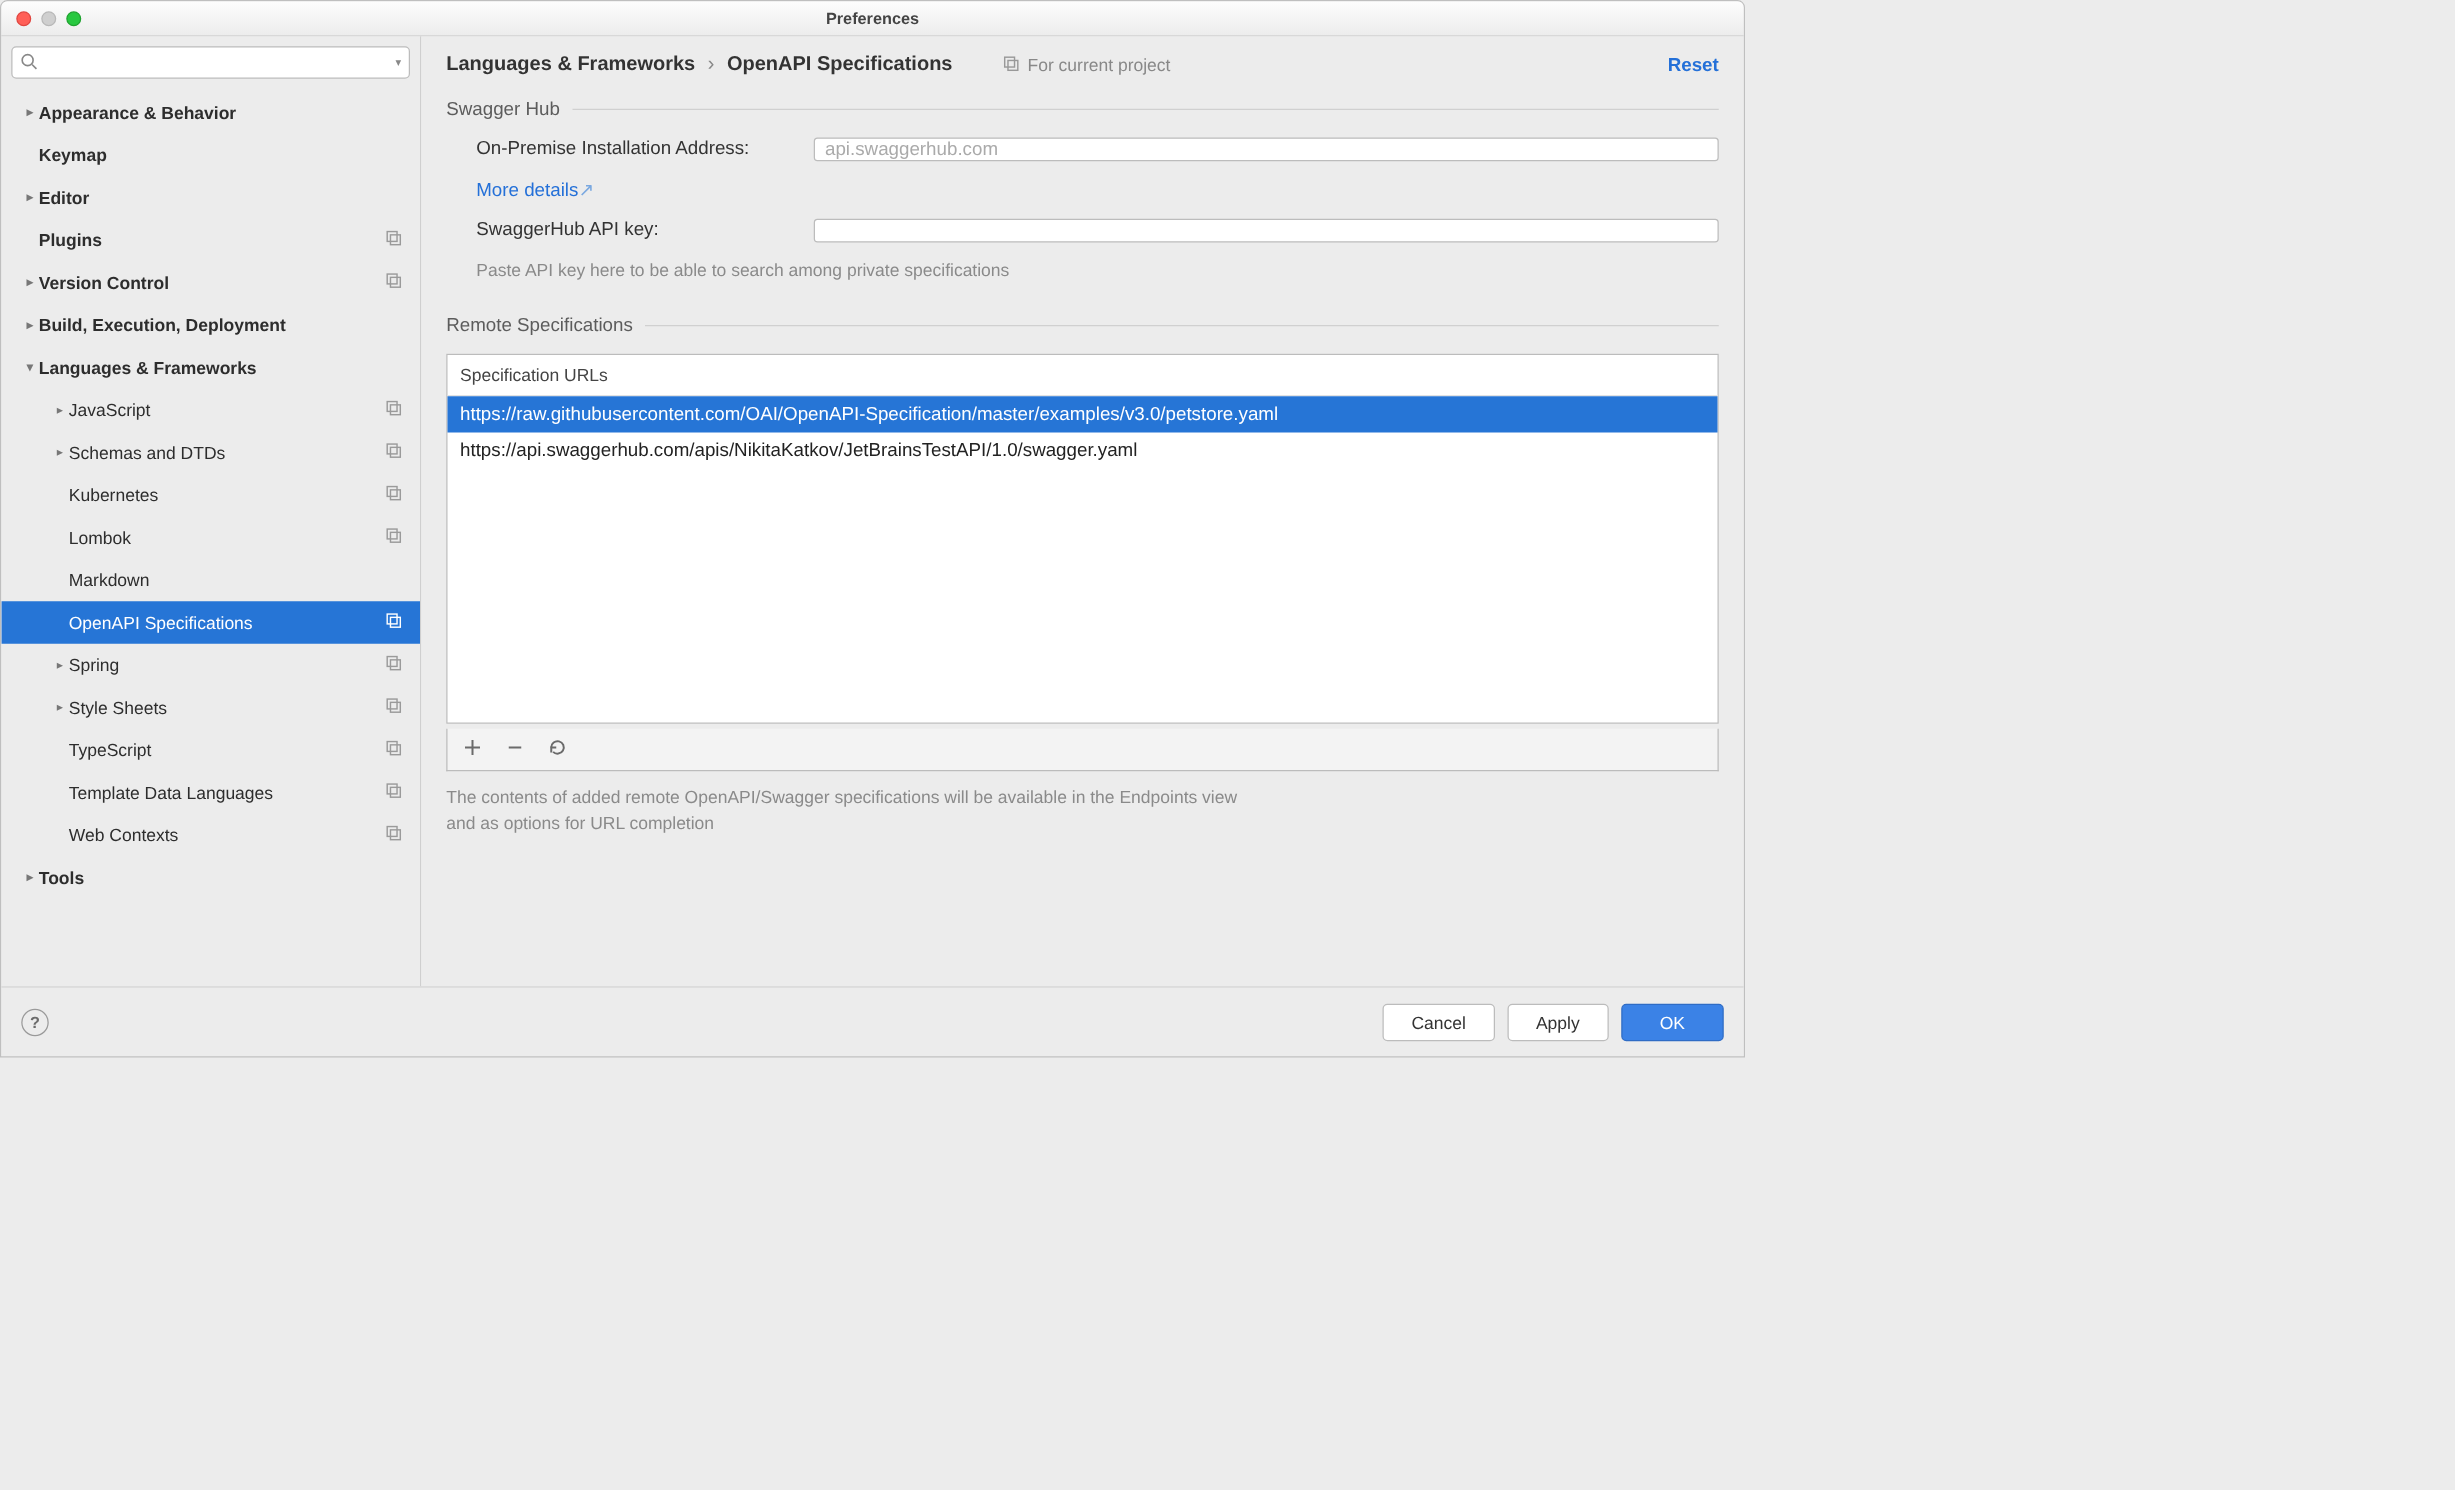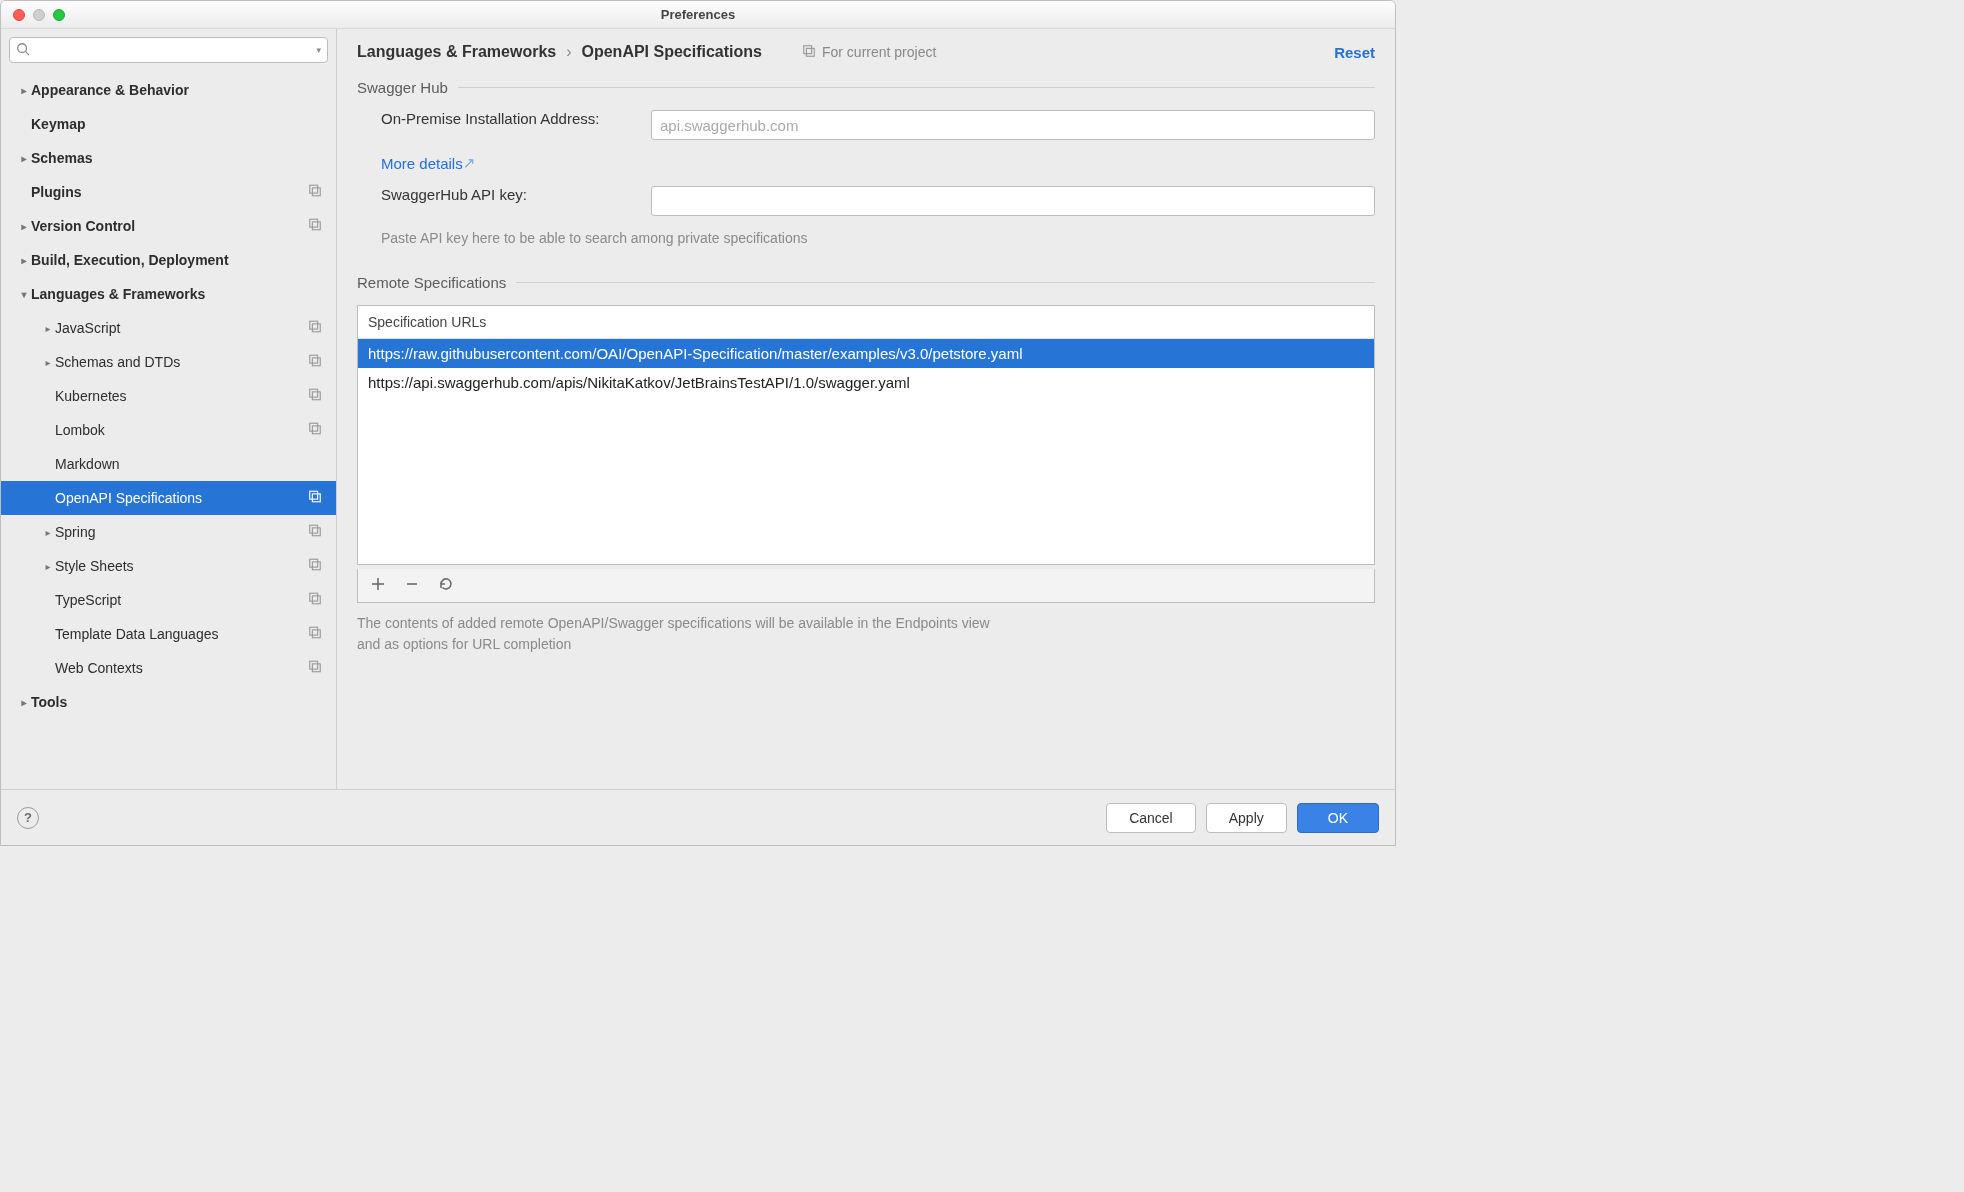--- a/index.html
+++ b/index.html
@@ -74,29 +74,29 @@
   .section-title {
     font-size: 15px; color:#5c5c5c;
     display:flex; align-items:center; gap:10px; margin-bottom:14px;
   }
   .section-title::after {
     content:""; flex:1; height:1px; background:#d0d0d0;
   }
   .form-row { display:flex; margin-bottom:14px; padding-left:24px; }
   .form-row label { font-size:15px; color:#333; width: 270px; }
   .text-input {
-    flex:1; height:30px; border:1px solid #bcbcbc; border-radius:3px; background:#fff;
+    flex:1; height:19px; border:1px solid #bcbcbc; border-radius:3px; background:#fff;
     padding: 0 8px; font-size:15px; color:#333;
   }
   .text-input.ph { color:#aaa; }
   .link { color:#2470d8; font-size:15px; display:inline-flex; align-items:center; gap:0; padding-left:24px; margin-bottom:14px; }
   .hint { color:#8a8a8a; font-size:14px; padding-left:24px; margin-bottom:28px; }
   .spec-table {
     border:1px solid #bcbcbc; background:#fff; margin-bottom:4px;
-    display:flex; flex-direction:column; height: 260px;
+    display:flex; flex-direction:column; height: 296px;
   }
   .spec-head { padding:8px 10px; font-size:14px; color:#444; border-bottom:1px solid #e2e2e2;}
   .spec-row { padding:6px 10px; font-size:15px; color:#222; white-space:nowrap; overflow:hidden; text-overflow:ellipsis; }
   .spec-row.sel { background:#2675d6; color:#fff; }
   .spec-toolbar { border:1px solid #bcbcbc; border-top:none; background:#f3f3f3; height:34px; display:flex; align-items:center; gap:18px; padding:0 12px; }
   .spec-toolbar svg { width:16px; height:16px; stroke:#6b6b6b; fill:none; stroke-width:1.6; }
   .spec-hint { color:#8a8a8a; font-size:14px; margin-top:10px; line-height:1.5; max-width: 640px;}
   .footer {
     height:56px; border-top:1px solid #cfcfcf; background:#ececec;
     display:flex; align-items:center; padding:0 16px; gap:10px;
@@ -137,21 +137,21 @@
         <div class="tree-item bold">
           <span class="arrow">▸</span>
           <span>Appearance &amp; Behavior</span>
         </div>
         <div class="tree-item bold">
           <span class="arrow"></span>
           <span>Keymap</span>
         </div>
         <div class="tree-item bold">
           <span class="arrow">▸</span>
-          <span>Schemas</span>
+          <span>Editor</span>
         </div>
         <div class="tree-item bold">
           <span class="arrow"></span>
           <span>Plugins</span>
           <span class="copy-icon"><svg viewBox="0 0 16 16">
               <rect x="2" y="2" width="9" height="9"></rect>
               <rect x="5" y="5" width="9" height="9"></rect>
             </svg></span>
         </div>
         <div class="tree-item bold">

